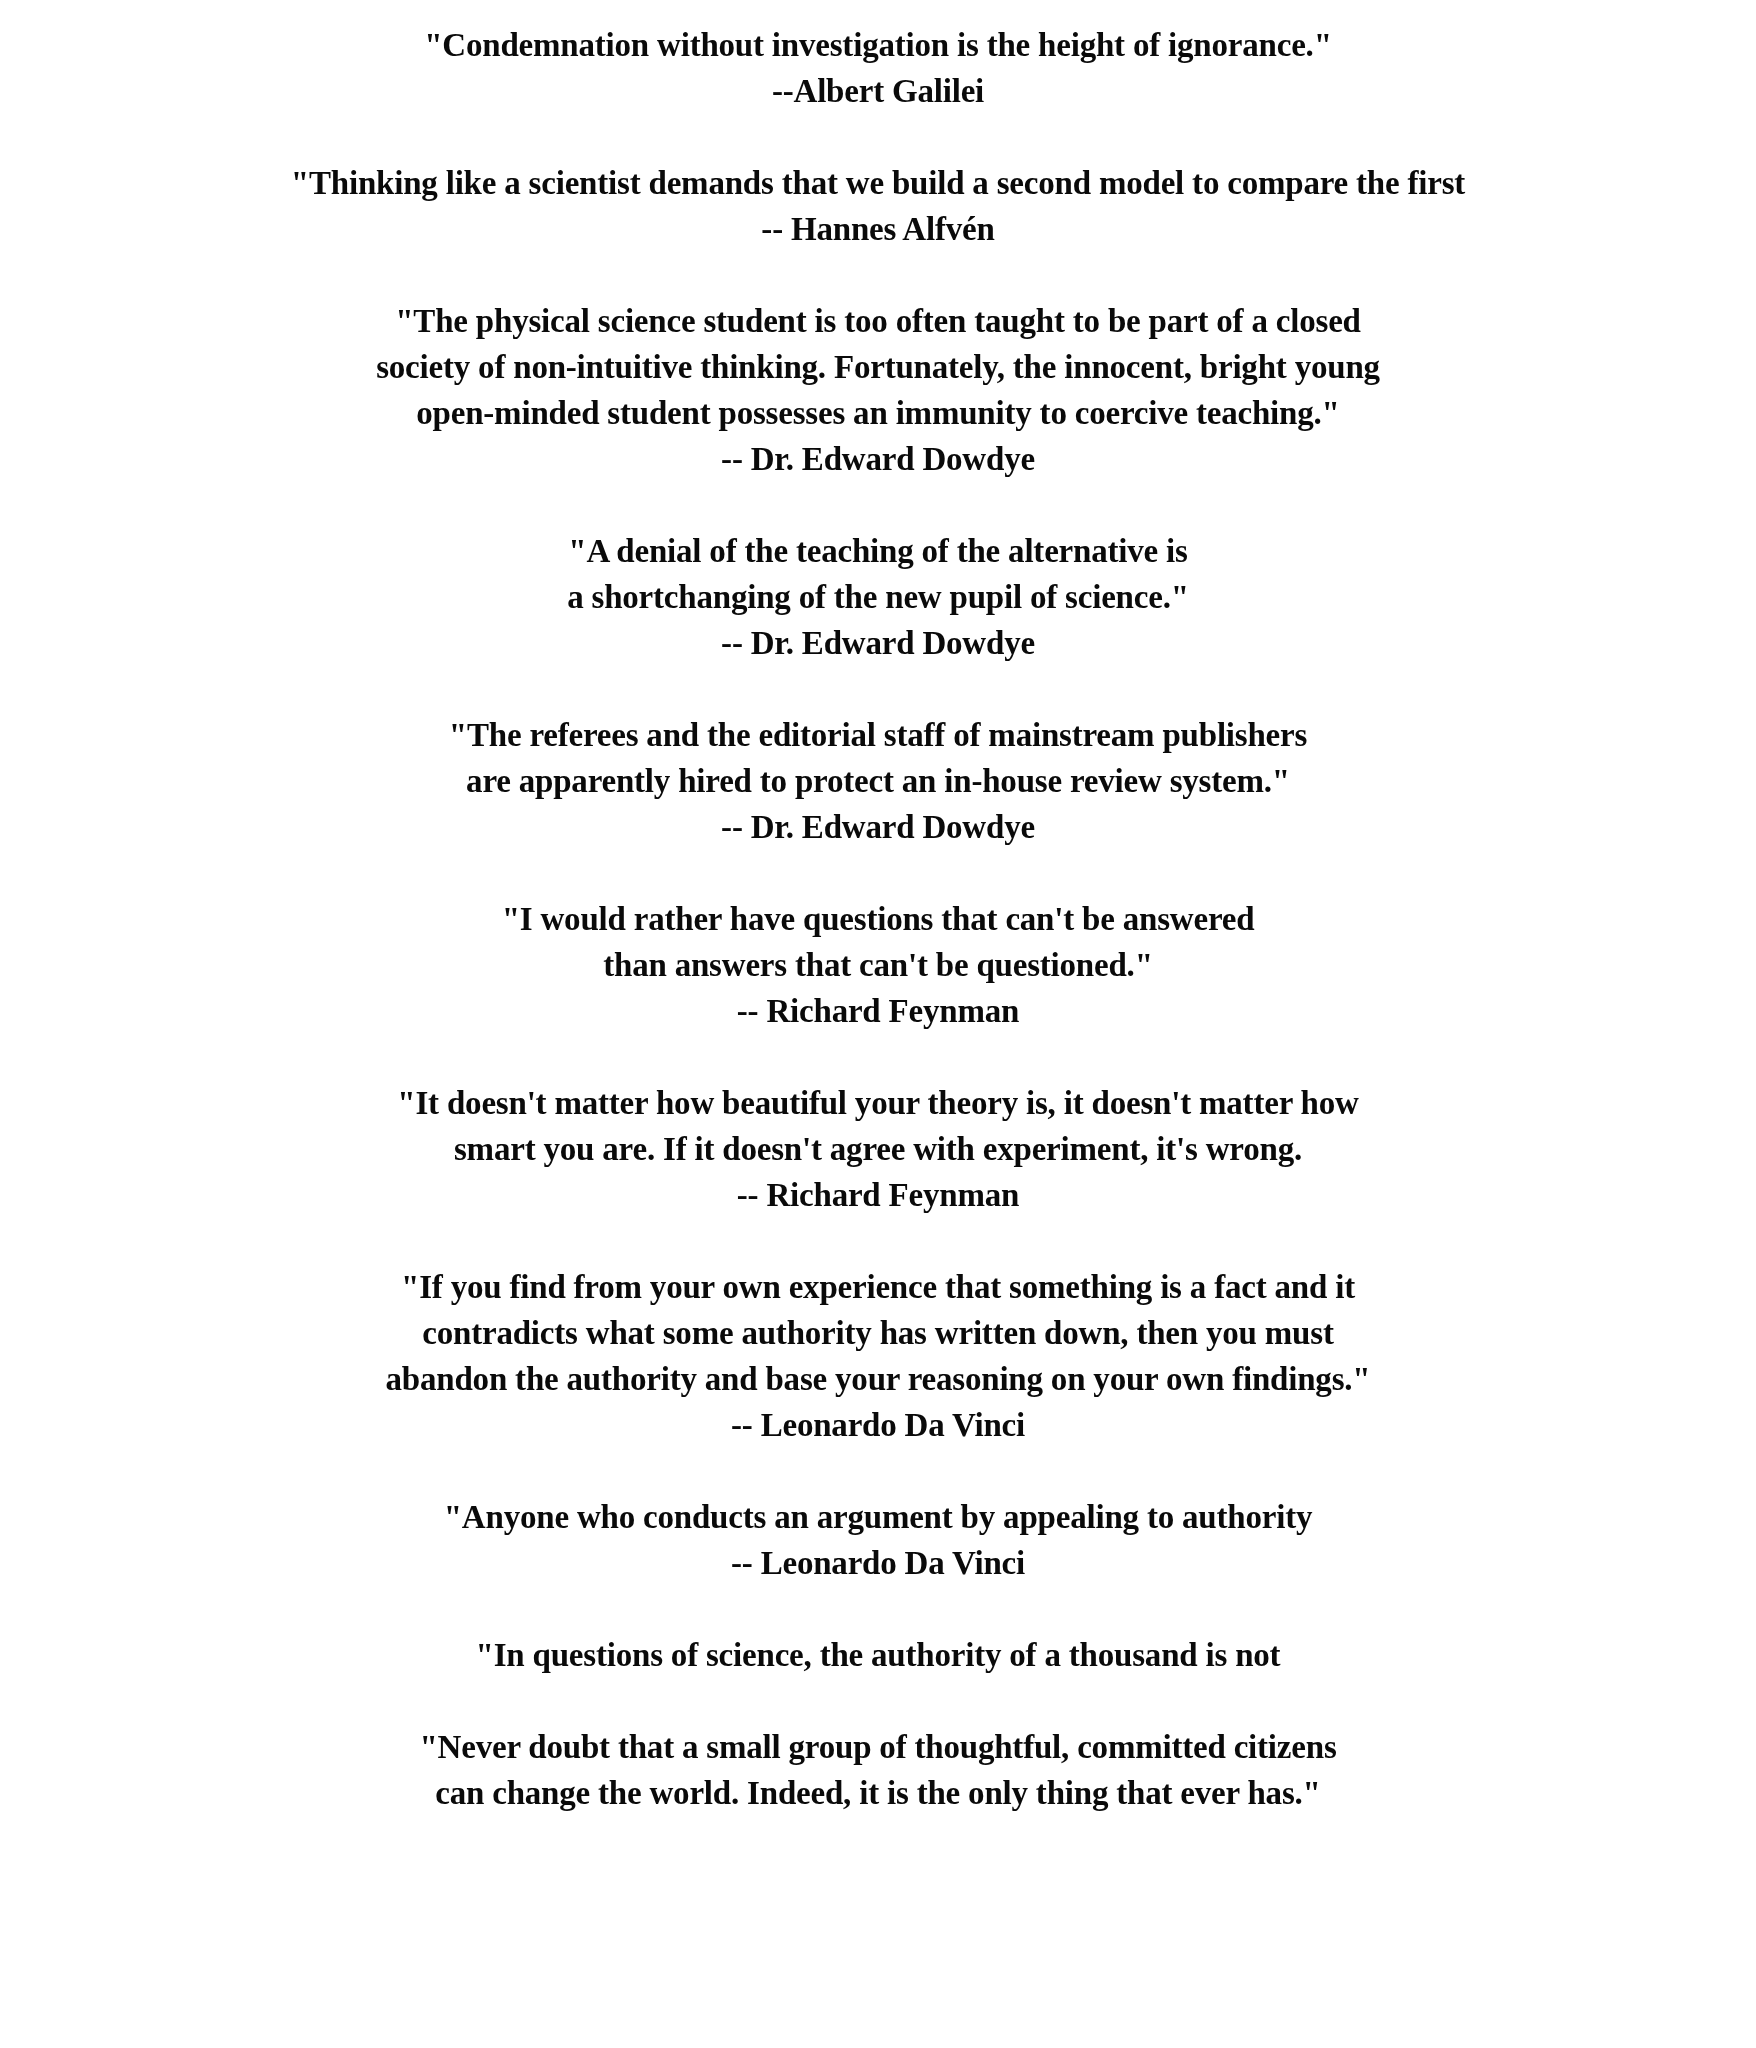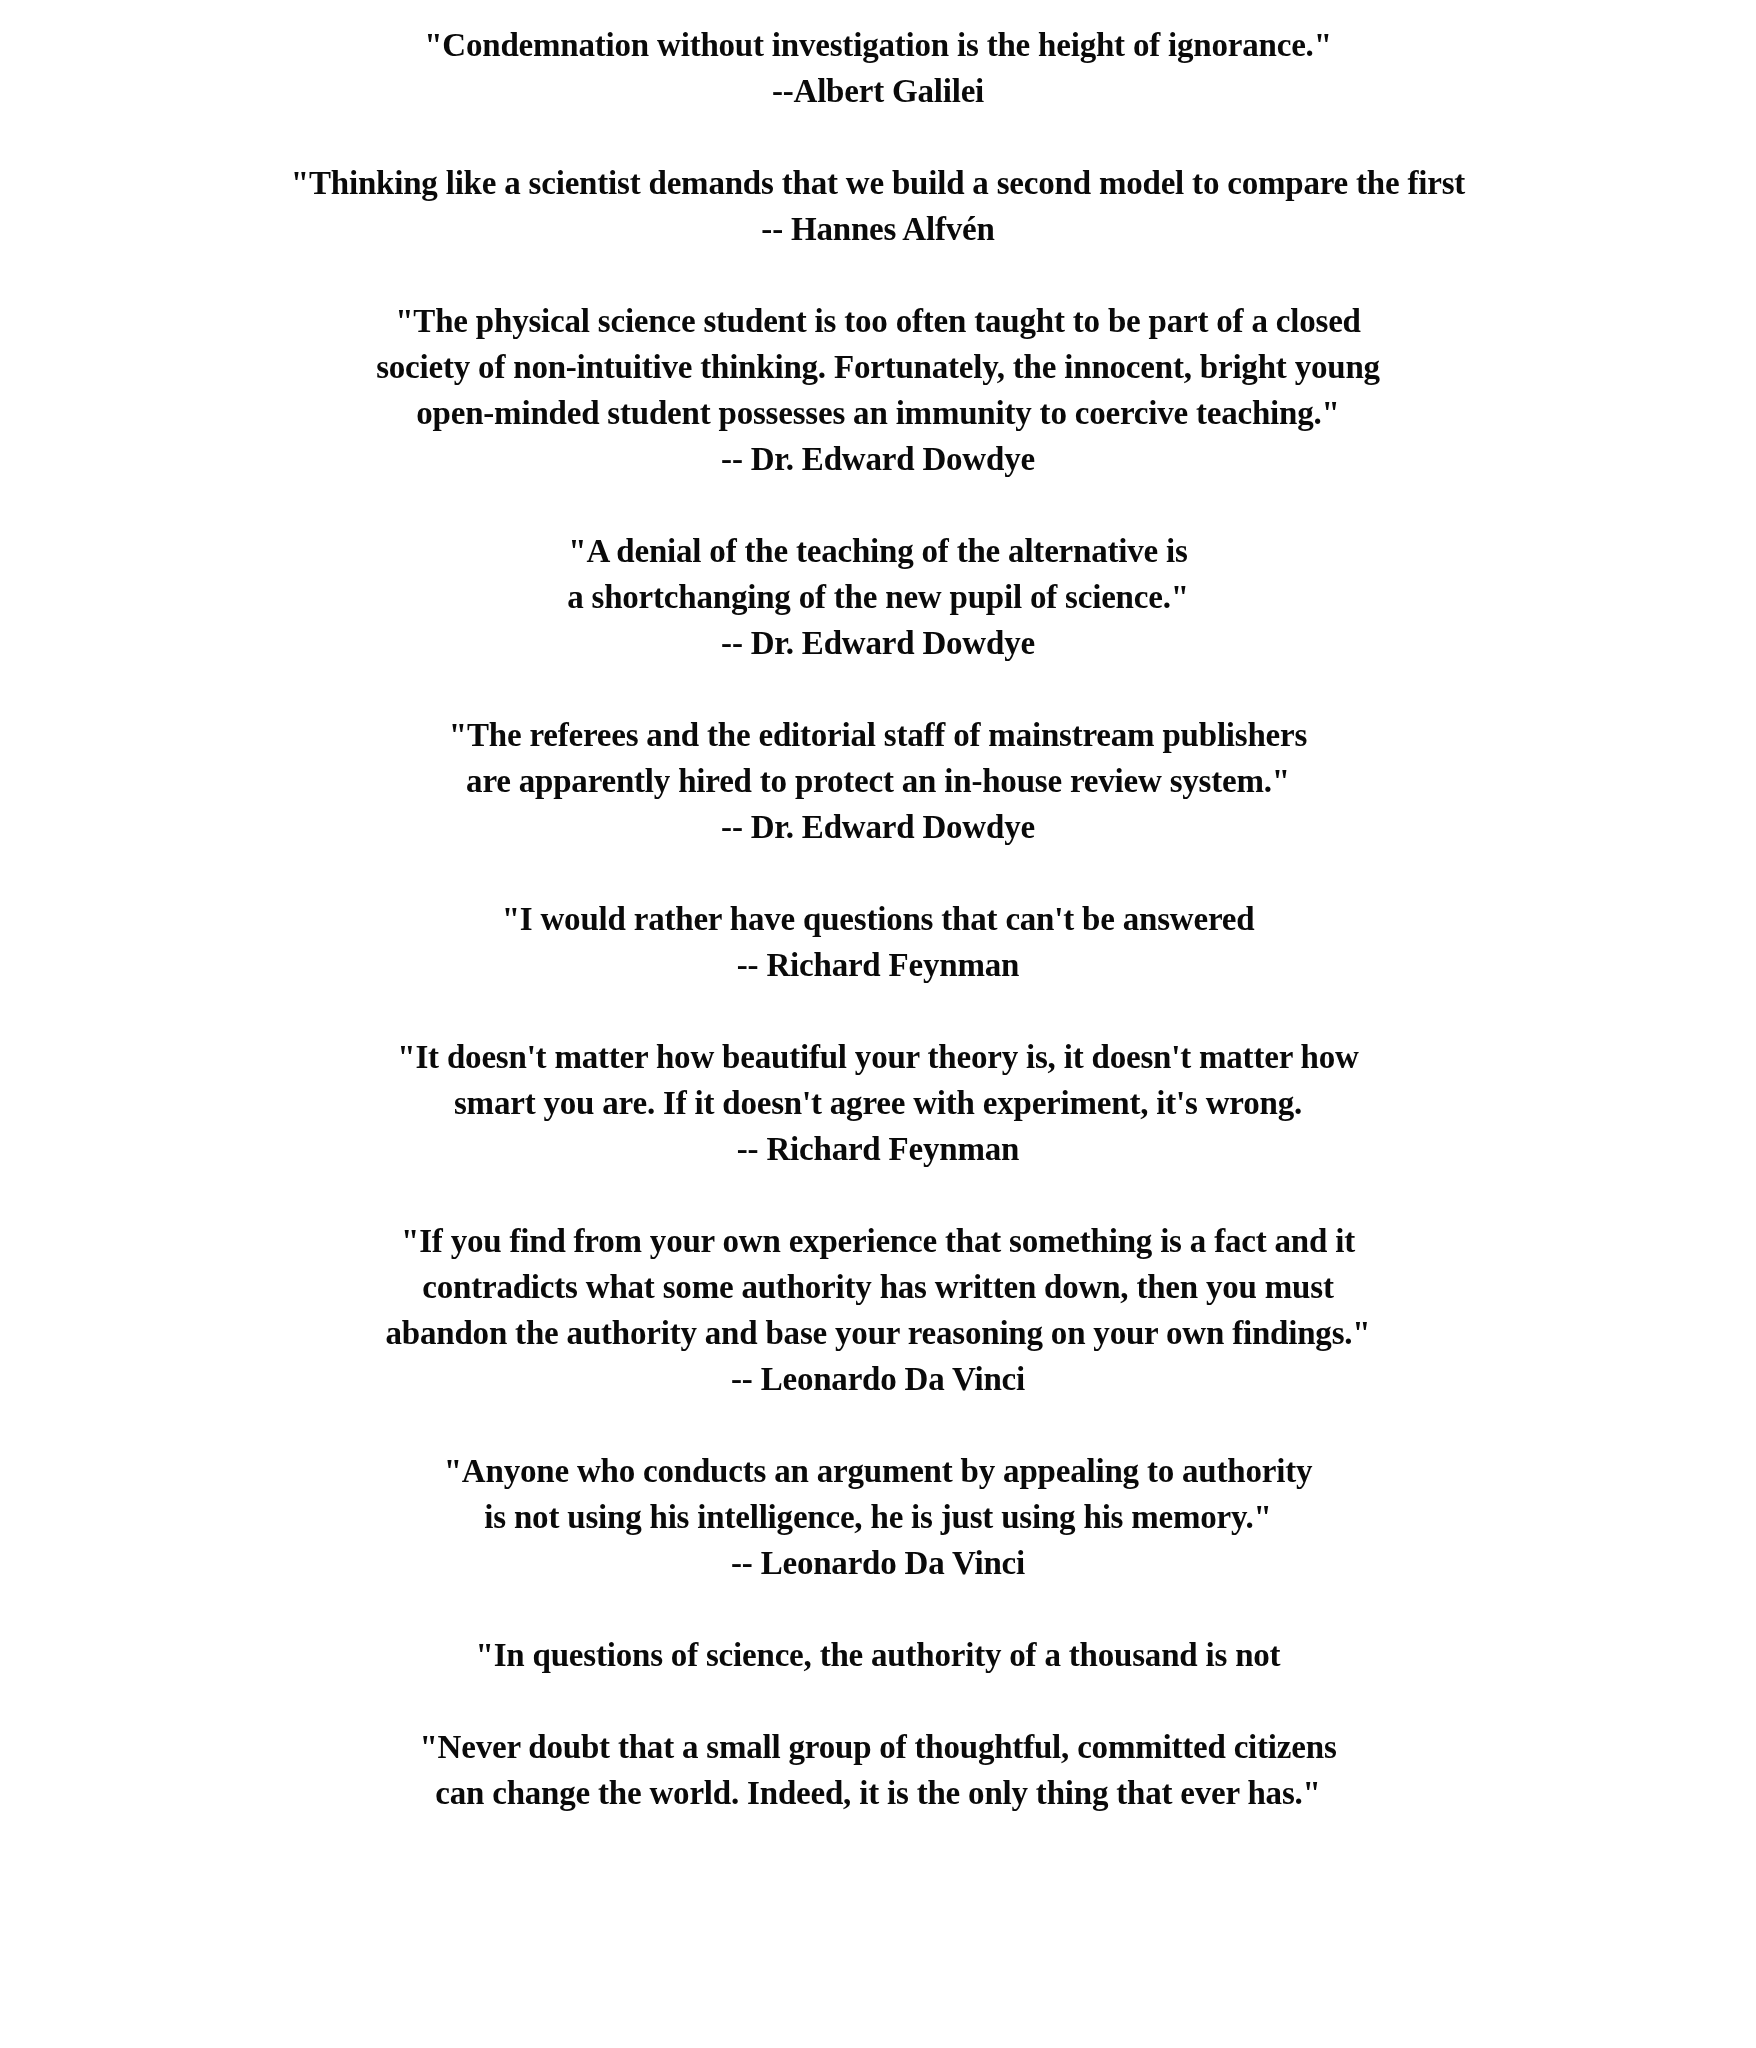--- a/index.html
+++ b/index.html
@@ -54,36 +54,36 @@
       <div class="quote-line">a shortchanging of the new pupil of science."</div>
       <div class="attribution">-- Dr. Edward Dowdye</div>
     </div>
     <div class="quote">
       <div class="quote-line">"The referees and the editorial staff of mainstream publishers</div>
       <div class="quote-line">are apparently hired to protect an in-house review system."</div>
       <div class="attribution">-- Dr. Edward Dowdye</div>
     </div>
     <div class="quote">
       <div class="quote-line">"I would rather have questions that can't be answered</div>
+      <div class="quote-line">than answers that can't be questioned."</div>
       <div class="attribution">-- Richard Feynman</div>
     </div>
     <div class="quote">
       <div class="quote-line">"It doesn't matter how beautiful your theory is, it doesn't matter how</div>
       <div class="quote-line">smart you are. If it doesn't agree with experiment, it's wrong.</div>
       <div class="attribution">-- Richard Feynman</div>
     </div>
     <div class="quote">
       <div class="quote-line">"If you find from your own experience that something is a fact and it</div>
       <div class="quote-line">contradicts what some authority has written down, then you must</div>
       <div class="quote-line">abandon the authority and base your reasoning on your own findings."</div>
       <div class="attribution">-- Leonardo Da Vinci</div>
     </div>
     <div class="quote">
       <div class="quote-line">"Anyone who conducts an argument by appealing to authority</div>
-      <div class="quote-line">is not using his intelligence, he is just using his memory."</div>
       <div class="attribution">-- Leonardo Da Vinci</div>
     </div>
     <div class="quote">
       <div class="quote-line">"In questions of science, the authority of a thousand is not</div>
     </div>
     <div class="quote">
       <div class="quote-line">"Never doubt that a small group of thoughtful, committed citizens</div>
       <div class="quote-line">can change the world. Indeed, it is the only thing that ever has."</div>
     </div>
   </div>

